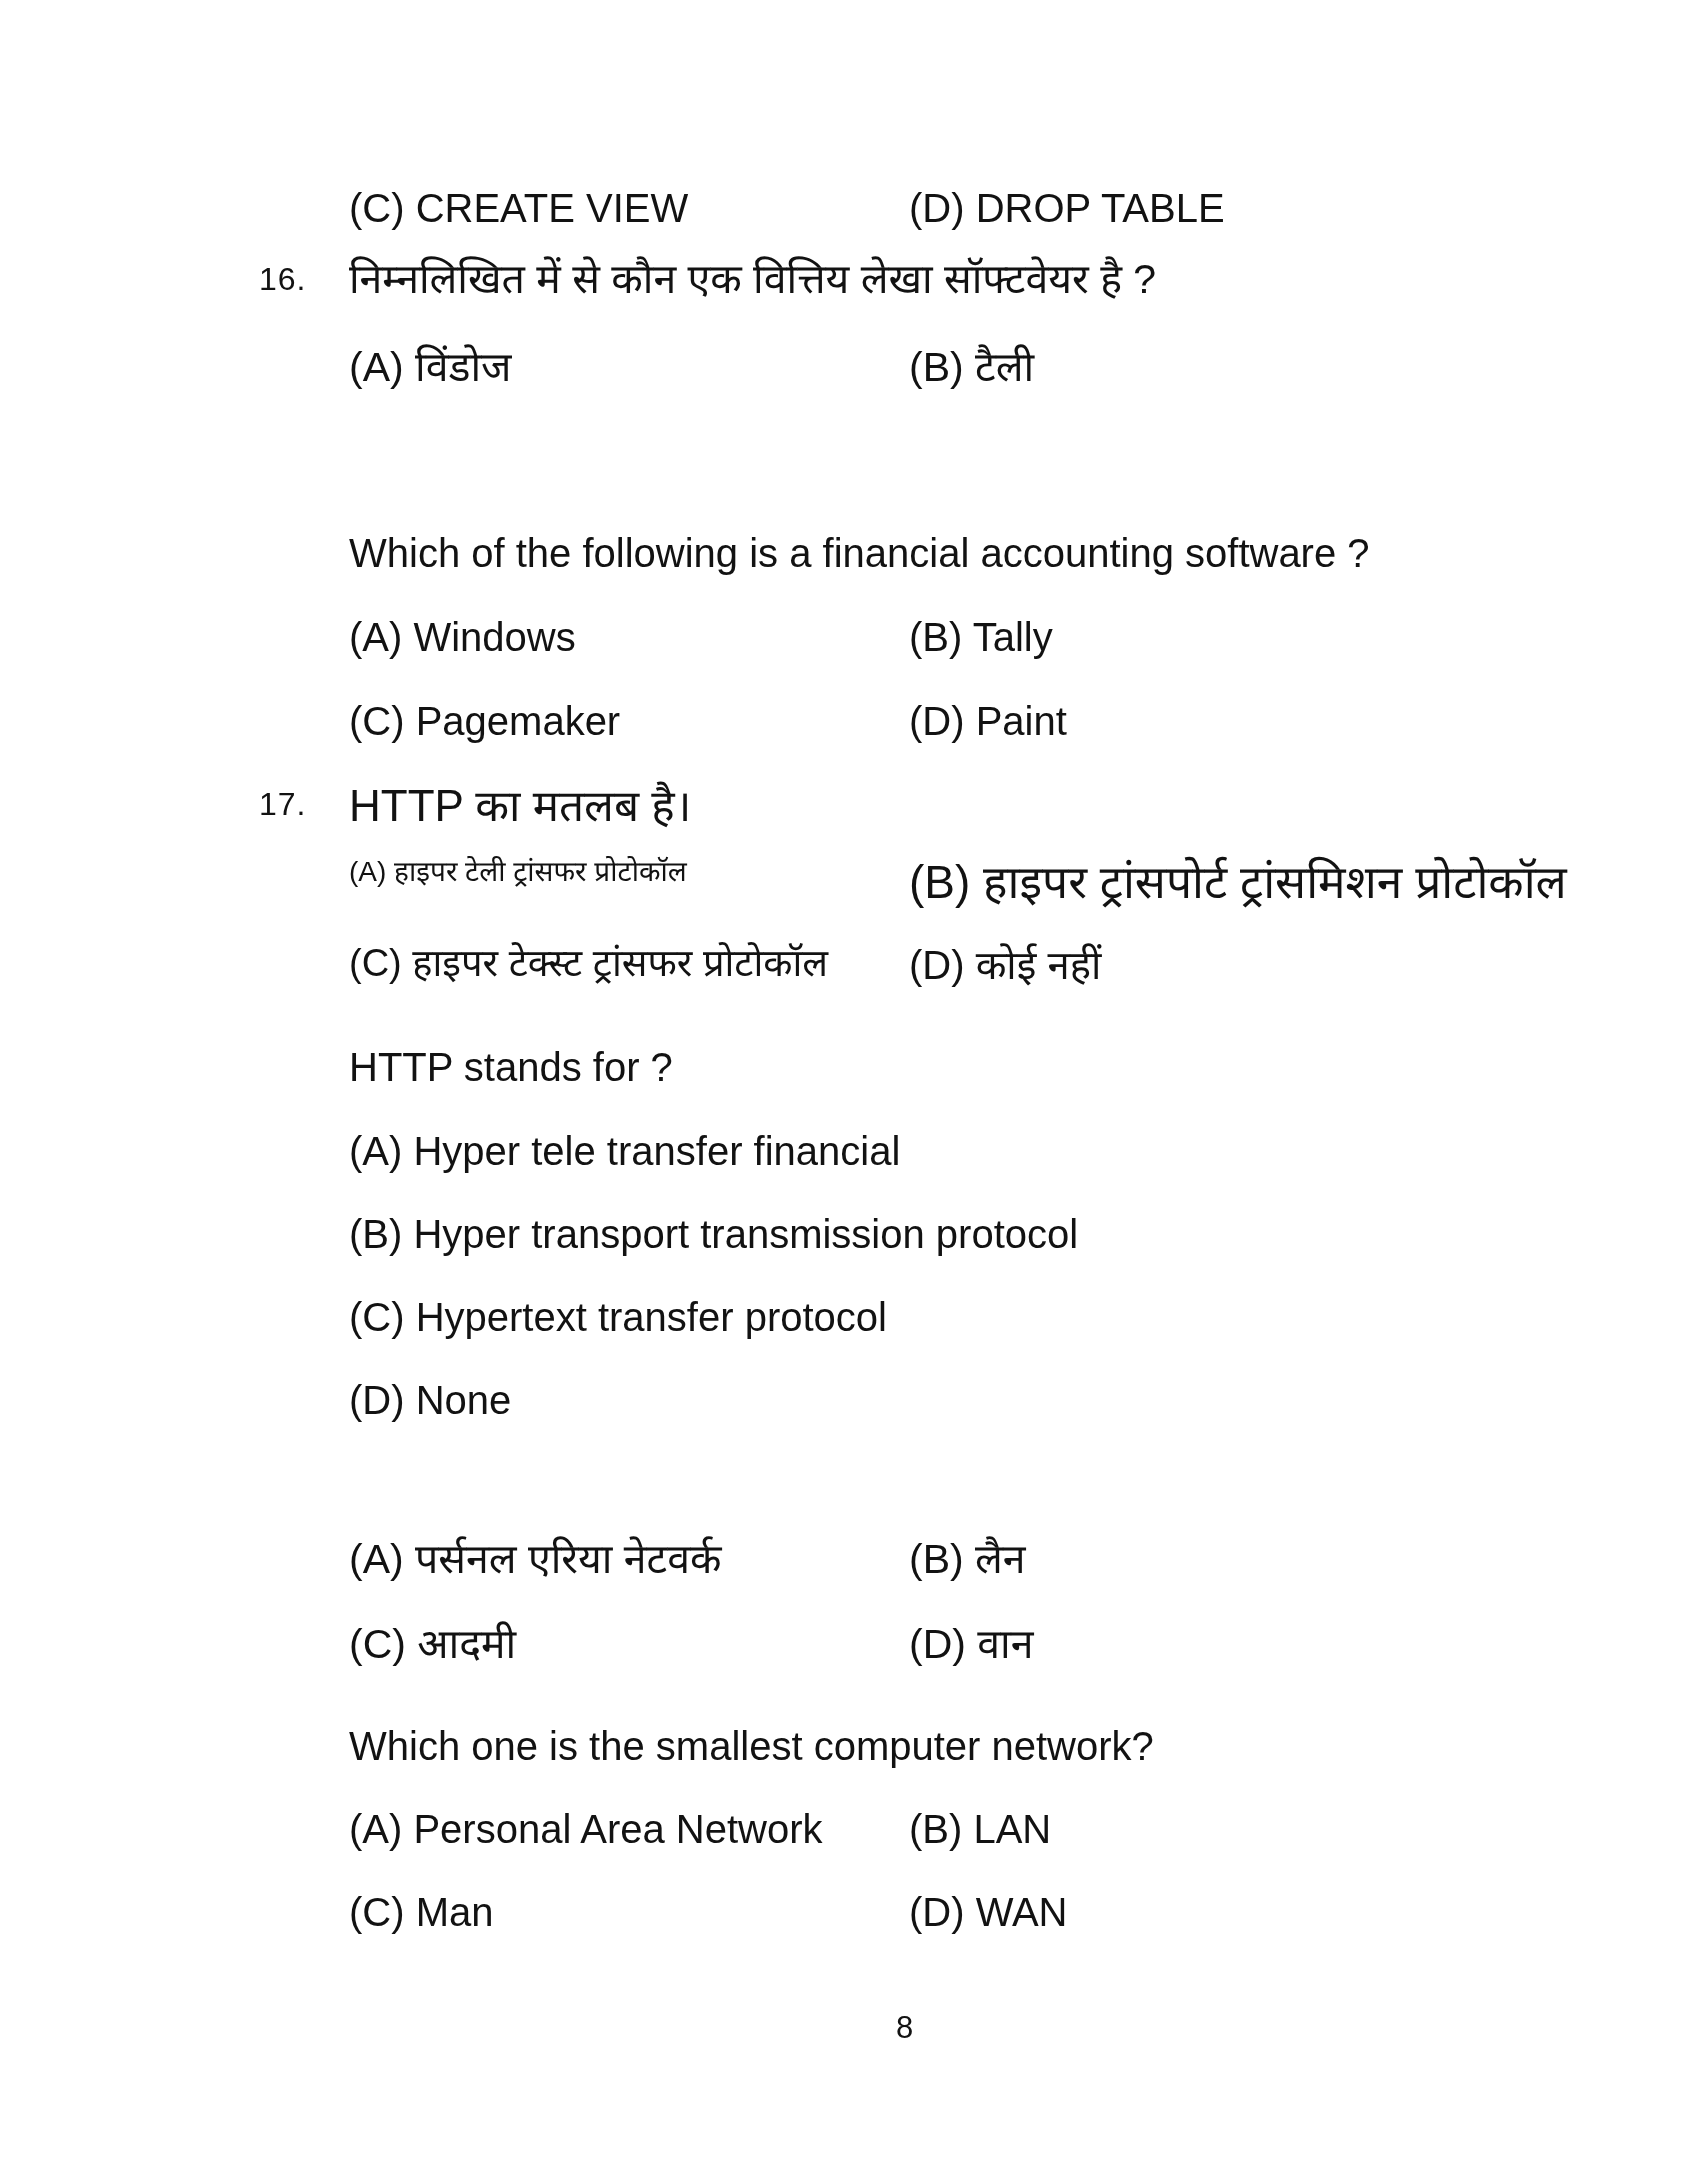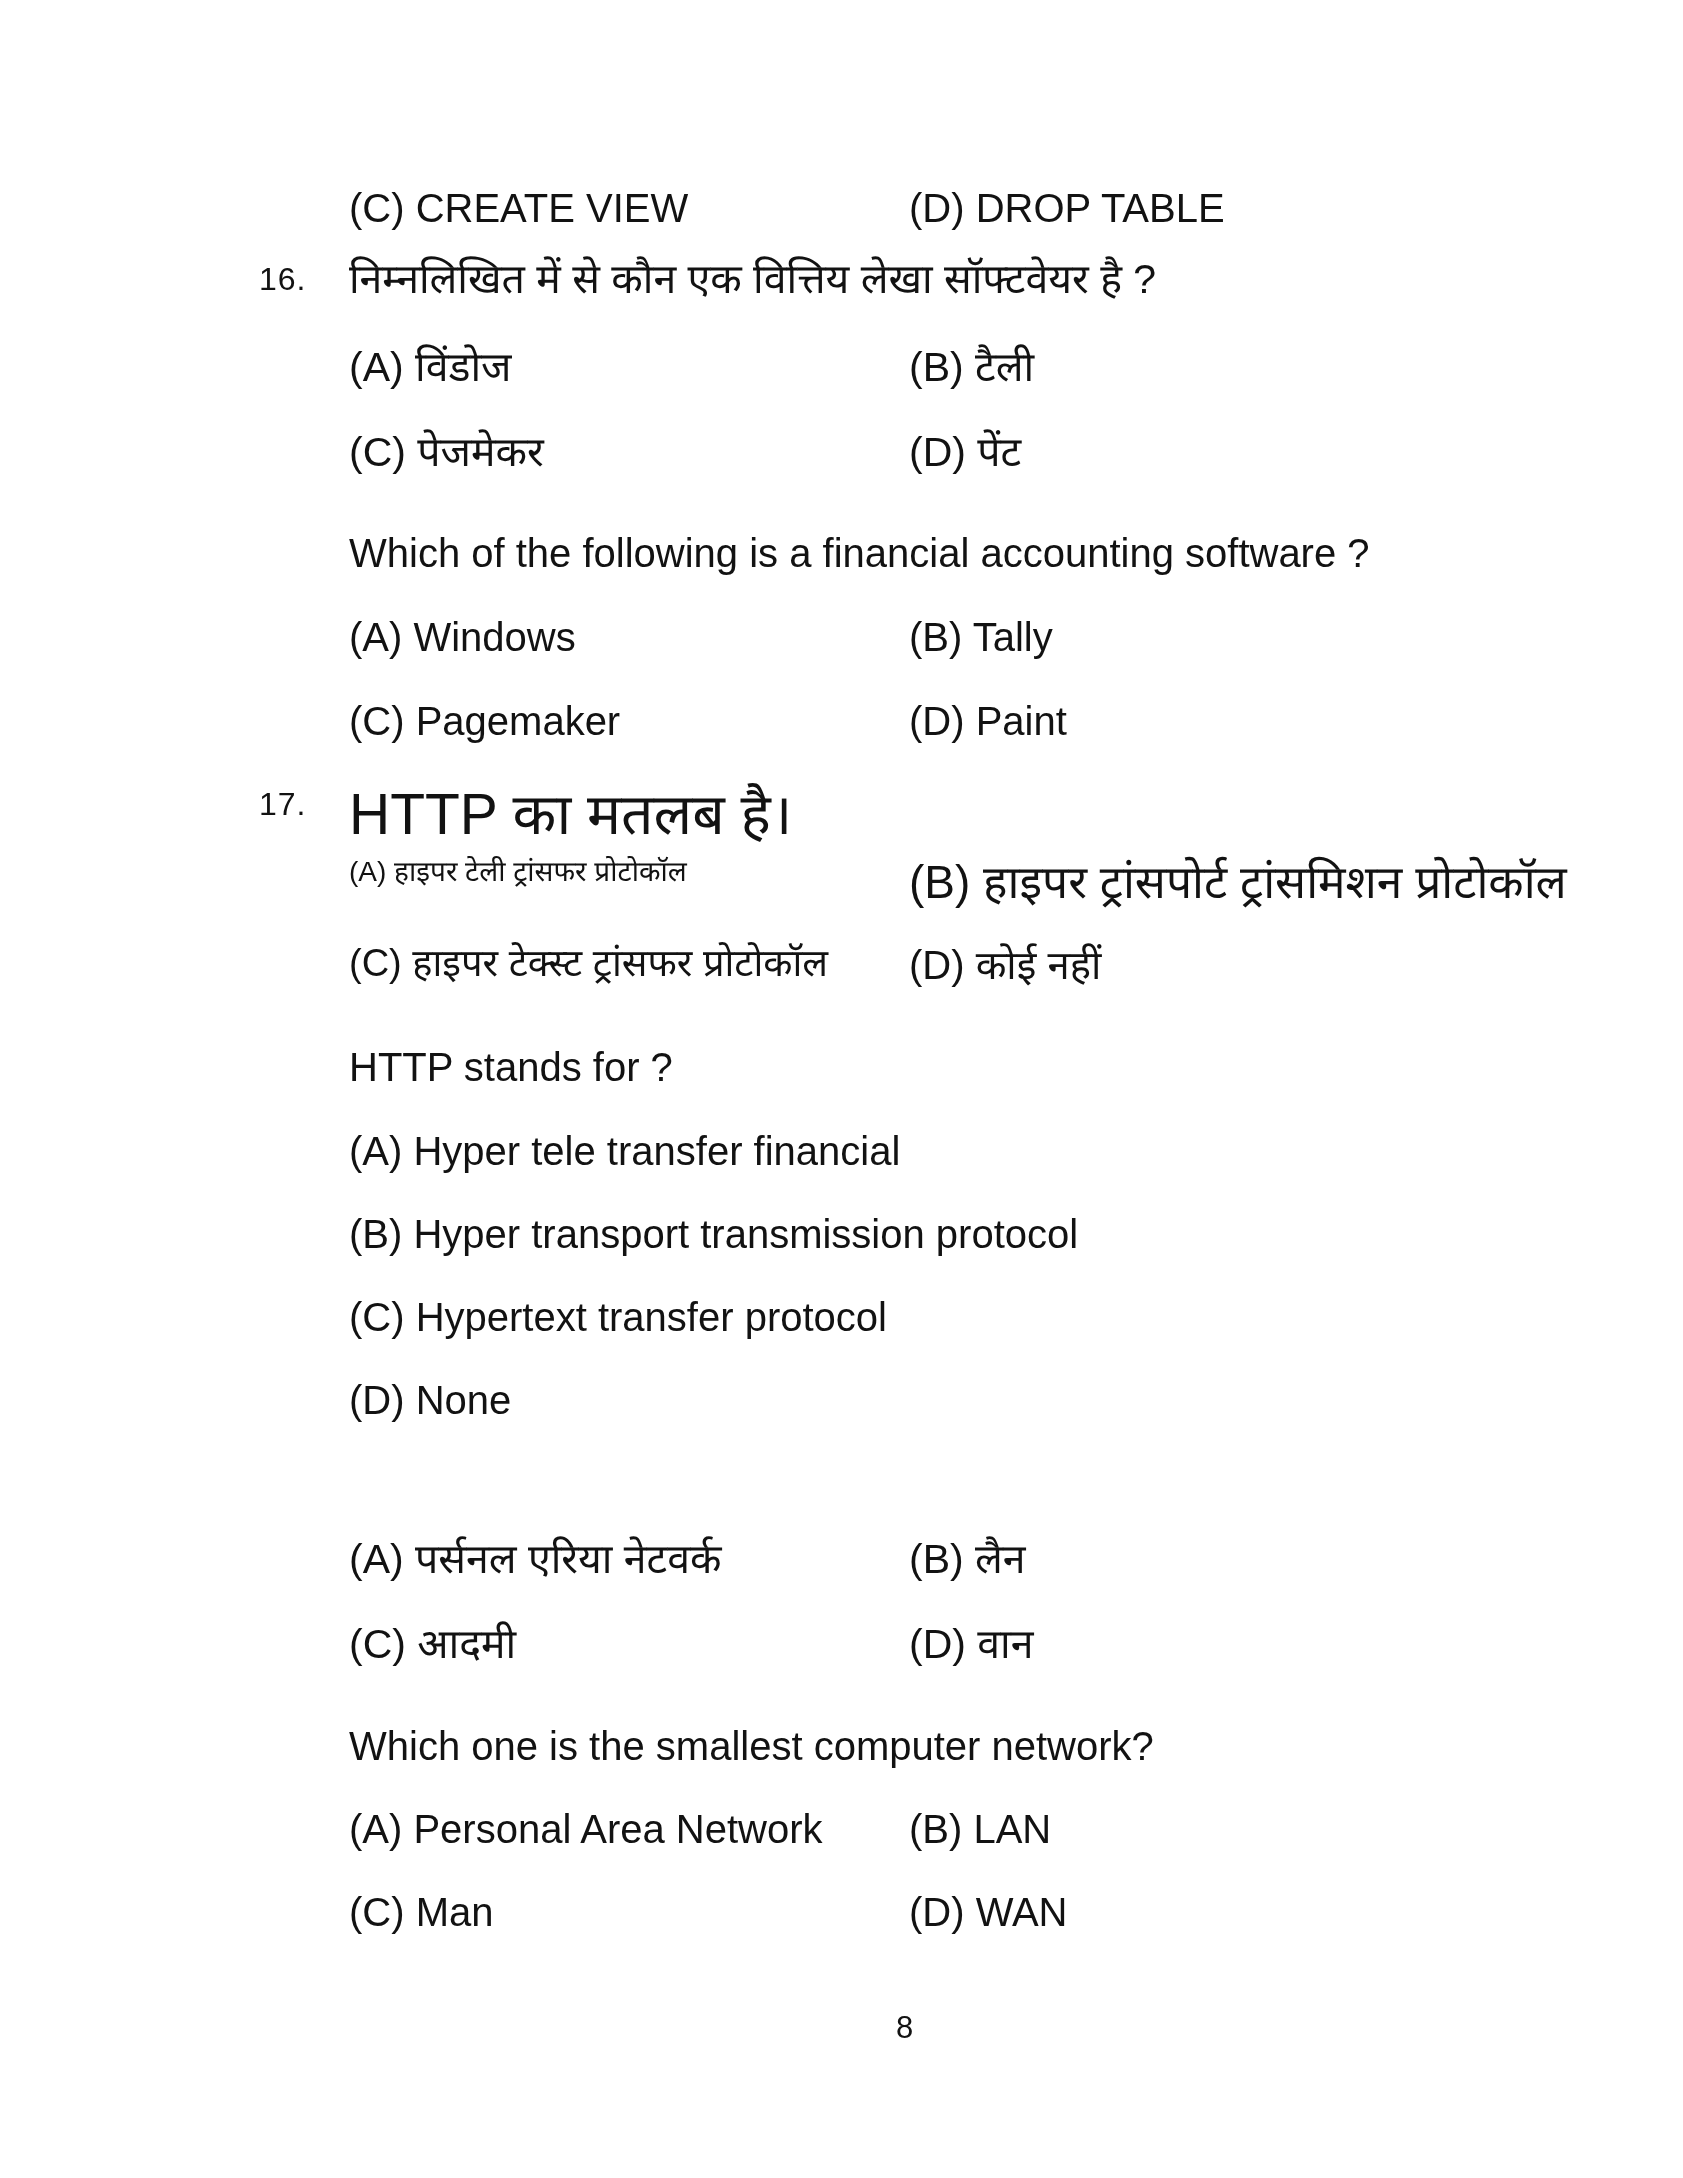--- a/index.html
+++ b/index.html
@@ -70,39 +70,35 @@
   </div>
 
   <div class="row" style="top:255px">
     <span class="qnum">16.</span>
     <span class="colA hi">निम्नलिखित में से कौन एक वित्तिय लेखा सॉफ्टवेयर है ?</span>
   </div>
   <div class="row" style="top:343px">
     <span class="colA hi">(A) विंडोज</span>
     <span class="colB hi">(B) टैली</span>
   </div>
-  <div class="row" style="top:428px">
-    <span class="colA hi">(C) पेजमेकर</span>
-    <span class="colB hi">(D) पेंट</span>
-  </div>
   <div class="row" style="top:529px">
     <span class="colA en">Which of the following is a financial accounting software ?</span>
   </div>
   <div class="row" style="top:613px">
     <span class="colA en">(A) Windows</span>
     <span class="colB en">(B) Tally</span>
   </div>
   <div class="row" style="top:697px">
     <span class="colA en">(C) Pagemaker</span>
     <span class="colB en">(D) Paint</span>
   </div>
 
   <div class="row" style="top:780px">
     <span class="qnum">17.</span>
-    <span class="colA hi" style="font-size:57px">HTTP का मतलब है।</span>
+    <span class="colA hi" style="font-size:44px">HTTP का मतलब है।</span>
   </div>
   <div class="row" style="top:855px">
     <span class="colA hi" style="font-size:28px">(A) हाइपर टेली ट्रांसफर प्रोटोकॉल</span>
     <span class="colB hi" style="font-size:46px">(B) हाइपर ट्रांसपोर्ट ट्रांसमिशन प्रोटोकॉल</span>
   </div>
   <div class="row" style="top:941px">
     <span class="colA hi" style="font-size:38px">(C) हाइपर टेक्स्ट ट्रांसफर प्रोटोकॉल</span>
     <span class="colB hi" style="font-size:40px">(D) कोई नहीं</span>
   </div>
   <div class="row" style="top:1043px">

